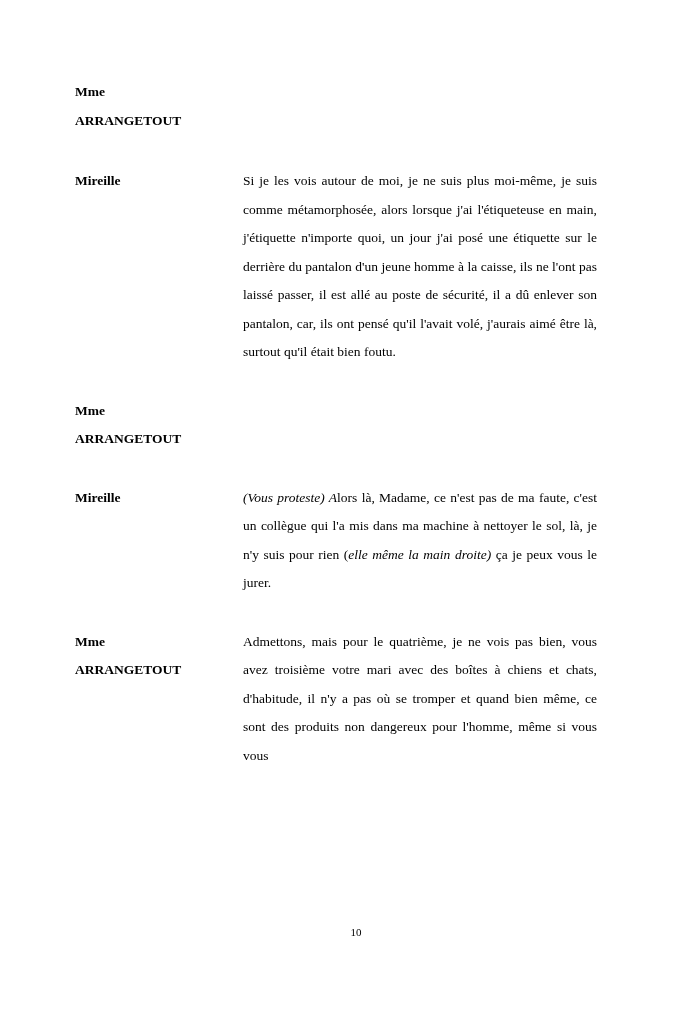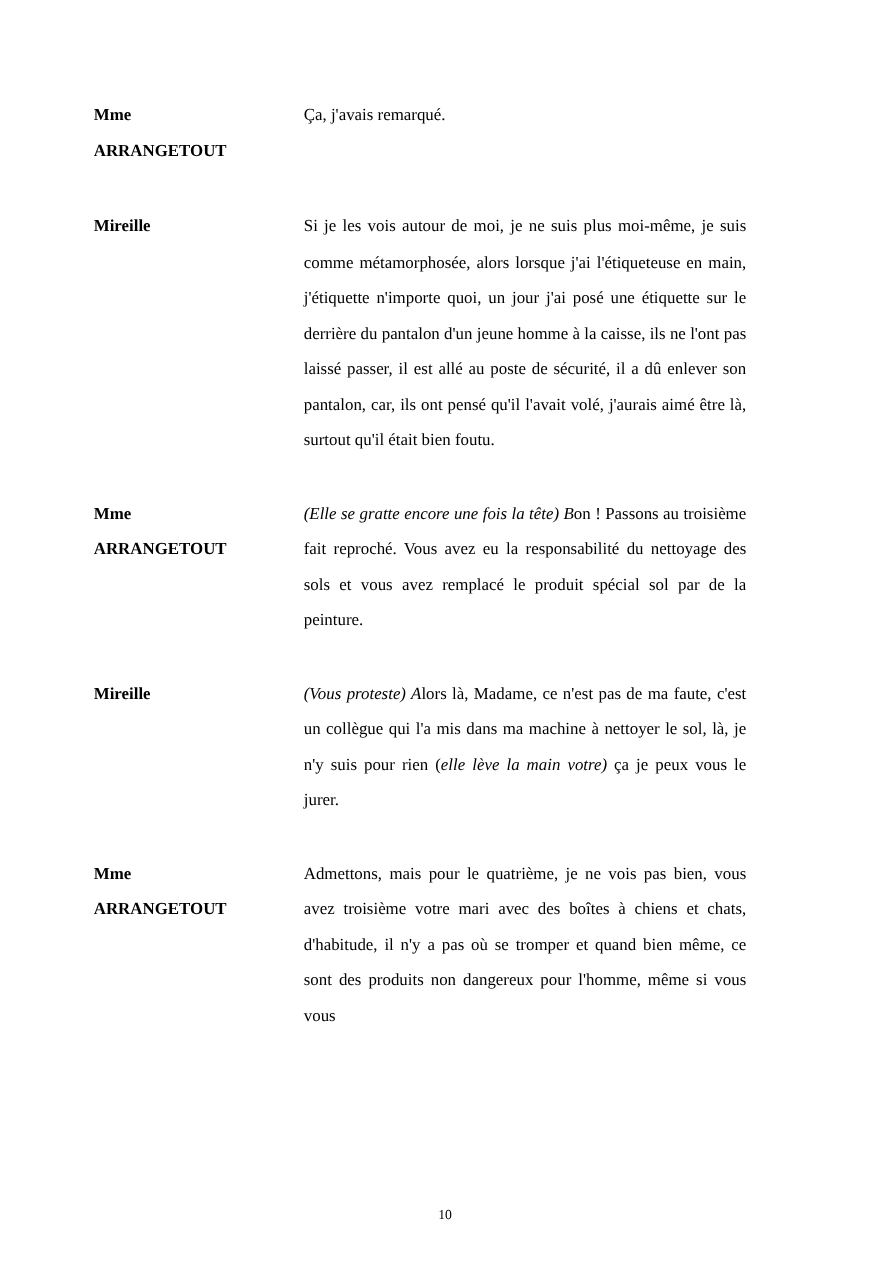--- a/index.html
+++ b/index.html
@@ -61,70 +61,63 @@
     font-style: italic;
   }
   .page-number {
     position: absolute;
     left: 12px;
     right: 0;
     top: 926px;
     text-align: center;
     font-size: 11px;
     font-family: "Liberation Serif", serif;
-    margin-top: 40px;
   }
   
   .speech.s0 { margin-bottom: 32px; }
   .speech.s1 { margin-bottom: 30px; }
   .speech.s2 { margin-bottom: 30px; }
   .speech.s3 { margin-bottom: 30px; }
   .speech.s4 { margin-bottom: 0; }
 </style>
 </head>
 <body>
 
 <div class="page">
   <div class="content">
 
     <div class="speech s0">
       <div class="speaker">
         <span>Mme</span>
         <span>ARRANGETOUT</span>
       </div>
-      <div class="lines">
-        <p class="last"><span>Ça, j'avais remarqué.</span></p>
-      </div>
     </div>
 
     <div class="speech s1">
       <div class="speaker">
         <span>Mireille</span>
       </div>
       <div class="lines">
         <p class="just"><span>Si je les vois autour de moi, je ne suis plus moi-même, je suis comme métamorphosée, alors lorsque j'ai l'étiqueteuse en main, j'étiquette n'importe quoi, un jour j'ai posé une étiquette sur le derrière du pantalon d'un jeune homme à la caisse, ils ne l'ont pas laissé passer, il est allé au poste de sécurité, il a dû enlever son pantalon, car, ils ont pensé qu'il l'avait volé, j'aurais aimé être là, surtout qu'il était bien foutu.</span></p>
       </div>
     </div>
 
     <div class="speech s2">
       <div class="speaker">
         <span>Mme</span>
         <span>ARRANGETOUT</span>
       </div>
-      <div class="lines">
-        <p class="just"><em>(Elle se gratte encore une fois la tête) B</em><span>on ! Passons au troisième fait reproché. Vous avez eu la responsabilité du nettoyage des sols et vous avez remplacé le produit spécial sol par de la peinture.</span></p>
-      </div>
     </div>
 
     <div class="speech s3">
       <div class="speaker">
         <span>Mireille</span>
       </div>
       <div class="lines">
-        <p class="just"><em>(Vous proteste) A</em><span>lors là, Madame, ce n'est pas de ma faute, c'est un collègue qui l'a mis dans ma machine à nettoyer le sol, là, je n'y suis pour rien (</span><em>elle lève la main votre)</em><span> ça je peux vous le jurer.</span></p>
+        <p class="just"><em>(Vous proteste) A</em><span>lors là, Madame, ce n'est pas de ma faute, c'est un collègue qui l'a mis dans ma machine à nettoyer le sol, là, je n'y suis pour rien (</span><em>elle même la main droite)</em><span> ça je peux vous le jurer.</span></p>
       </div>
     </div>
 
     <div class="speech s4">
       <div class="speaker">
         <span>Mme</span>
         <span>ARRANGETOUT</span>
       </div>
       <div class="lines">
         <p class="just"><span>Admettons, mais pour le quatrième, je ne vois pas bien, vous avez troisième votre mari avec des boîtes à chiens et chats, d'habitude, il n'y a pas où se tromper et quand bien même, ce sont des produits non dangereux pour l'homme, même si vous vous</span></p>

